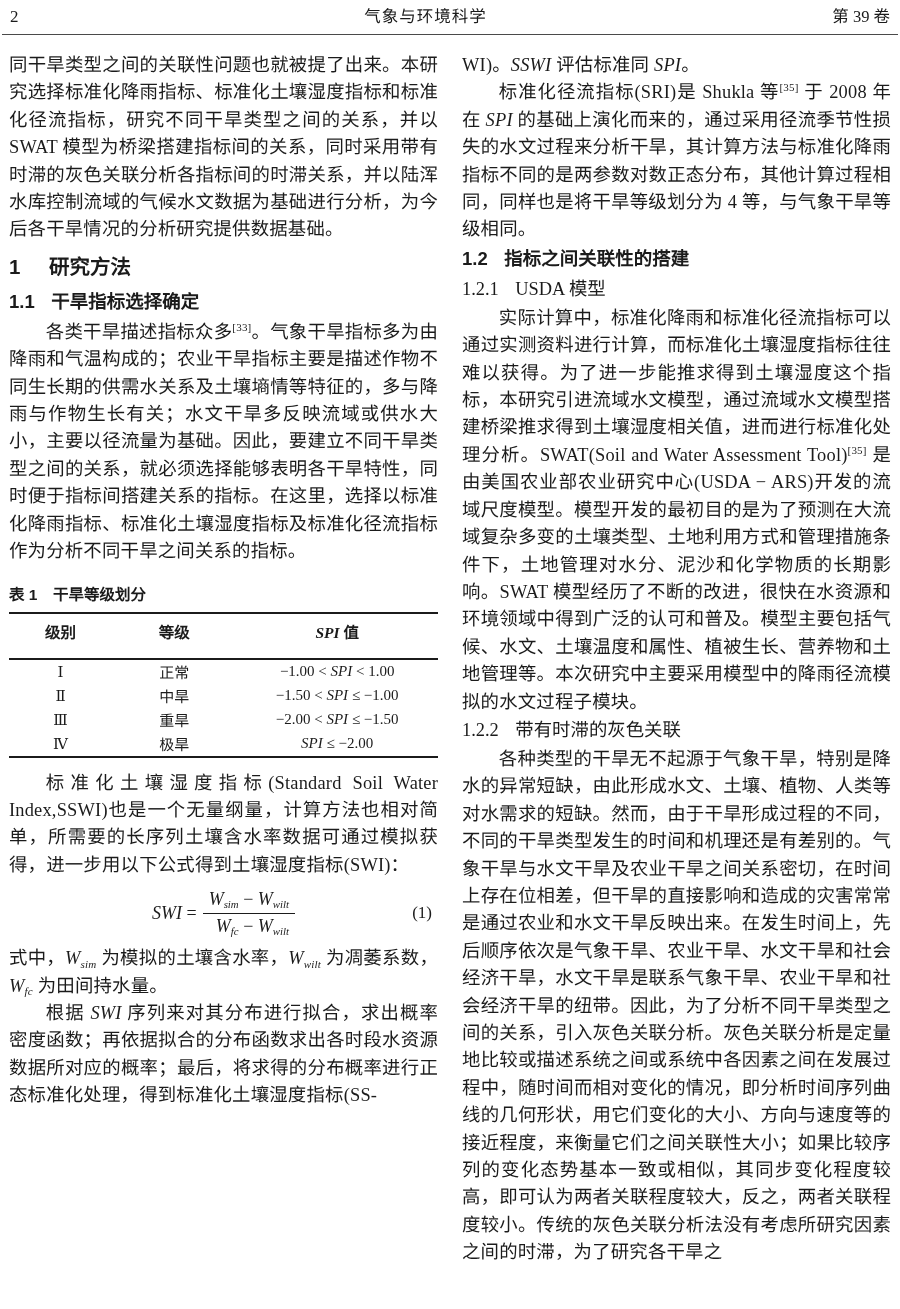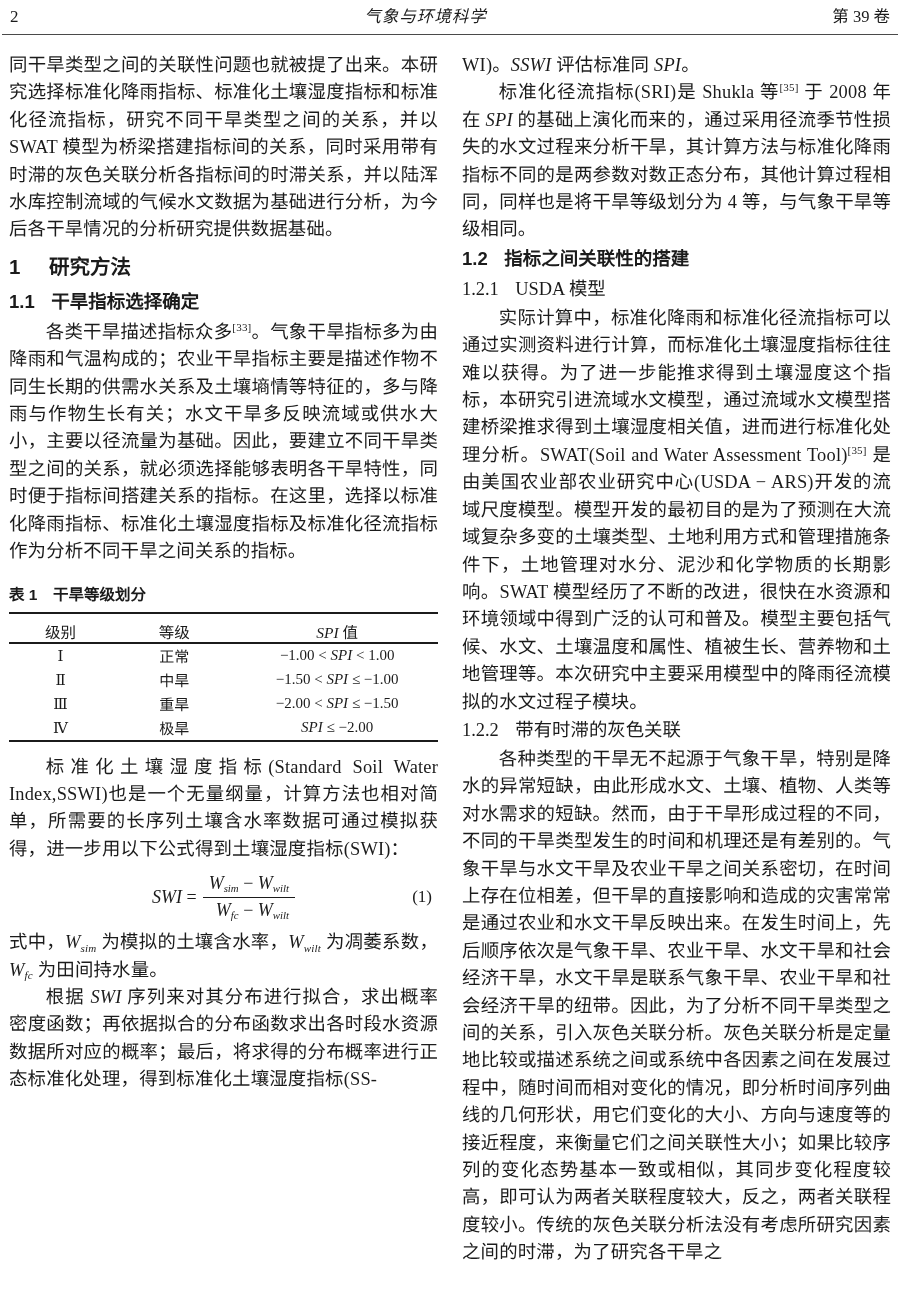--- a/index.html
+++ b/index.html
@@ -7,21 +7,21 @@
     position:relative;width:900px;height:1309px;overflow:hidden;
     background:#ffffff;color:#1b1b1b;
     font-family:"Liberation Serif","DejaVu Serif",serif;
   }
   
   .running-header{
     display:flex;justify-content:space-between;align-items:baseline;
     padding:3px 10px 0 10px;font-size:16.5px;
   }
   .running-header .pgnum{font-size:17px;}
-  .running-header .journal{letter-spacing:1px;font-style:italic;}
+  .running-header .journal{letter-spacing:1px;}
   .header-rule{border-bottom:1.6px solid #4a4a4a;margin:7px 2px 0 2px;}
   
   .cols{display:flex;gap:24px;padding:17px 9px 0 9px;}
   .col{width:429px;flex:0 0 429px;}
   
   .para{
     margin:0;font-size:18.4px;line-height:27.4px;
     text-align:justify;text-justify:inter-character;
     letter-spacing:0.2px;
   }
@@ -51,21 +51,21 @@
     text-align:left;font-family:"Liberation Sans","DejaVu Sans",sans-serif;
     font-weight:bold;font-size:15.5px;margin-bottom:8px;
   }
   .tcaption .tlabel{margin-right:1em;}
   table.dtable{
     width:100%;border-collapse:collapse;
     border-top:2.2px solid #1b1b1b;border-bottom:2.2px solid #1b1b1b;
     font-size:15px;
   }
   table.dtable thead tr{border-bottom:2px solid #1b1b1b;}
-  table.dtable th{font-weight:normal;font-size:15.5px;padding:6px 2px 0 2px;margin-top:31px;}
+  table.dtable th{font-weight:bold;font-size:15.5px;padding:6px 2px 16px 2px;margin-top:31px;}
   table.dtable td{text-align:center;padding:1.5px 2px;font-size:15px;}
   table.dtable th{text-align:center;}
   col.c1{width:24%;} col.c2{width:29%;} col.c3{width:47%;}
   
   .formula{
     position:relative;display:flex;justify-content:center;align-items:center;
     margin:6px 0 4px 0;font-size:18px;min-height:56px;
   }
   .frac{display:inline-flex;flex-direction:column;align-items:flex-end;margin-left:6px;}
   .frac .num{padding:0 6px 3px 6px;border-bottom:1.3px solid #1b1b1b;line-height:1.1;}

